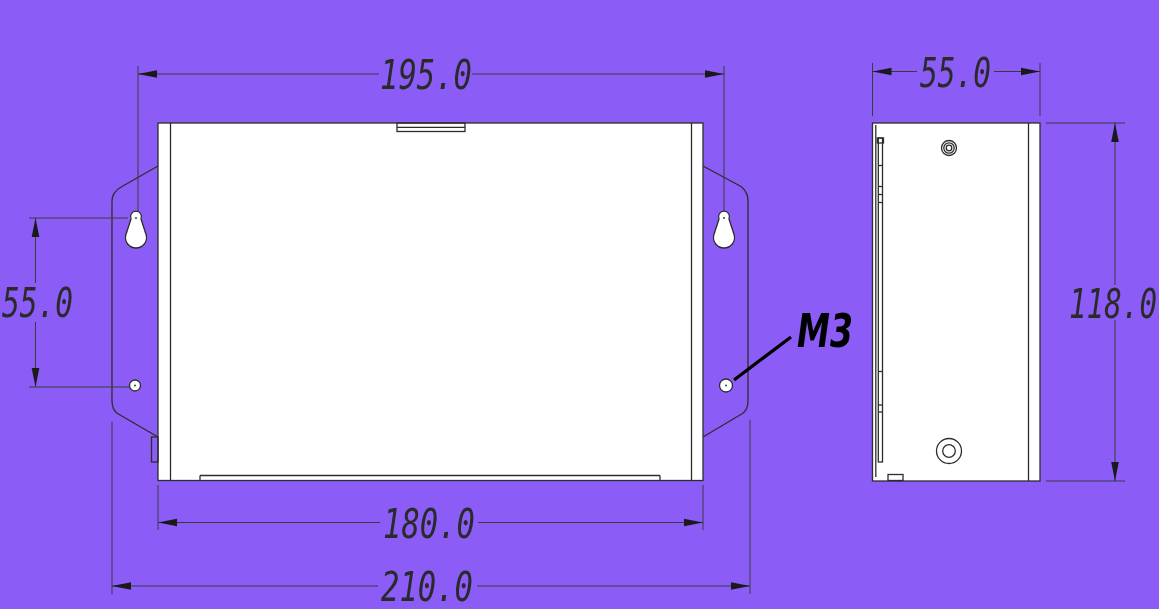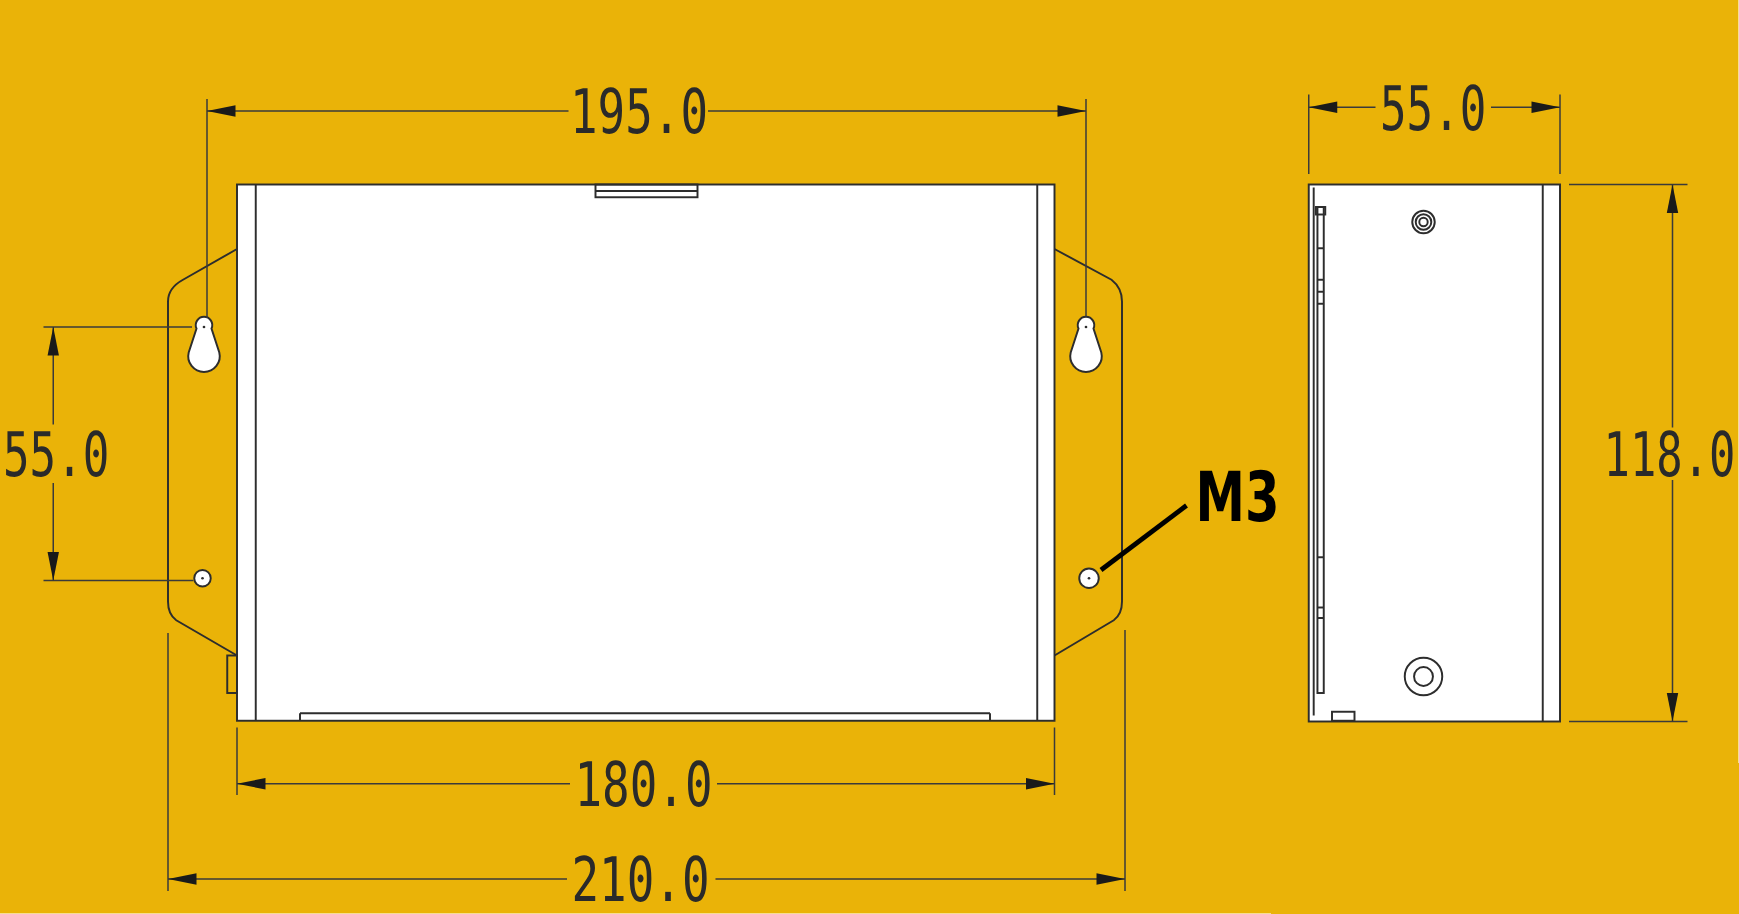--- a/index.html
+++ b/index.html
@@ -1,17 +1,17 @@
 <!DOCTYPE html>
 <html><head>
 <meta charset="utf-8">
 <style>
   html,body{margin:0;padding:0;background:#ffffff;}
-  .canvas{position:relative;width:1159px;height:609px;background:#eab308;overflow:hidden;
-          font-family:"DejaVu Sans Mono", monospace;}
+  .canvas{position:relative;width:1159px;height:609px;background:#8b5cf6;overflow:hidden;
+          font-family:"DejaVu Sans Mono", monospace;font-style:italic;}
   svg{display:block;}
   .obj{fill:none;stroke:#2d2d2d;stroke-width:1.3;stroke-linecap:butt;stroke-linejoin:miter;}
   .objfill{fill:#ffffff;stroke:#2d2d2d;stroke-width:1.3;}
   .dim{fill:none;stroke:#3a3a3a;stroke-width:1;}
   .arrow{fill:#1a1a1a;stroke:none;}
   .dot{fill:#2d2d2d;stroke:none;}
   .dimtext{font-family:"DejaVu Sans Mono", monospace;font-size:41px;fill:#2a2a2a;}
   .callout{font-family:"DejaVu Sans", sans-serif;font-weight:bold;font-size:46px;fill:#000000;}
   .leader{fill:none;stroke:#000000;stroke-width:3.2;stroke-linecap:butt;}
 </style>

